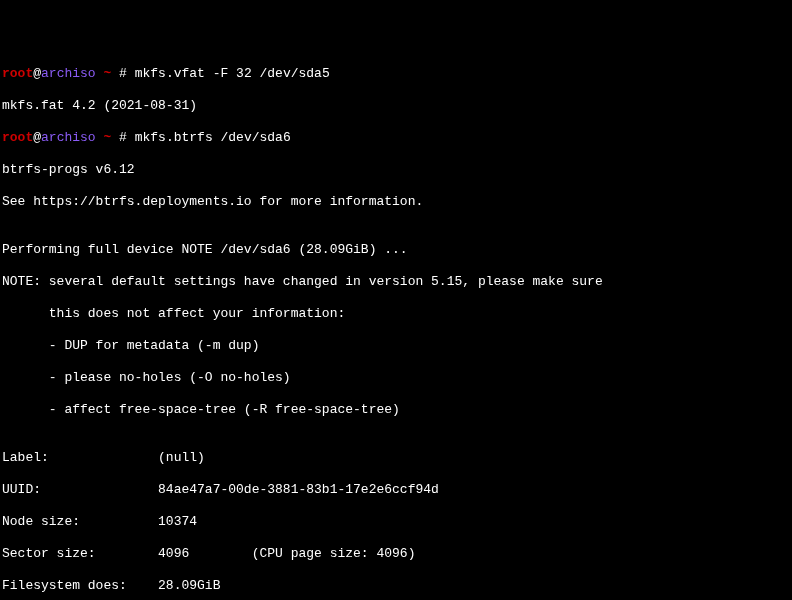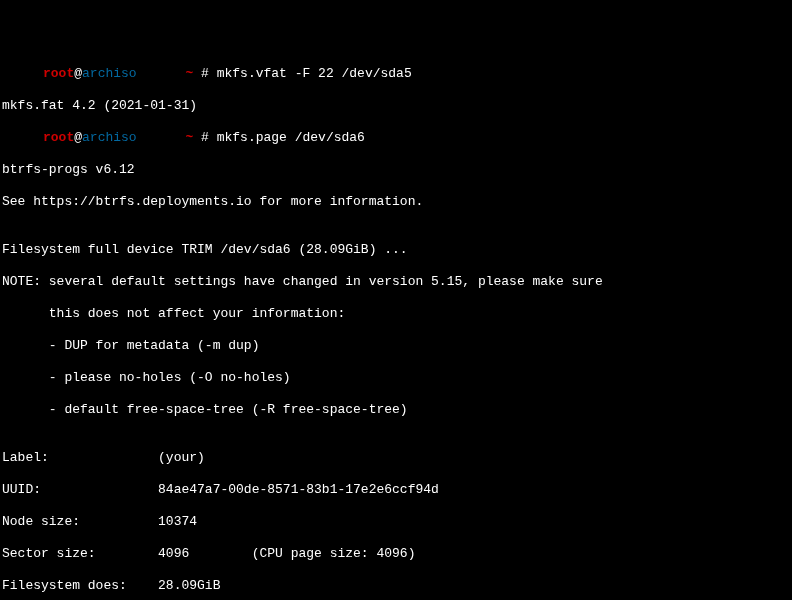--- a/index.html
+++ b/index.html
@@ -15,49 +15,48 @@
       line-height: 16px;
       padding: 2px;
       width: 792px;
       height: 600px;
       overflow: hidden;
       white-space: pre;
     }
     .user-bold {
       color: #cc0000;
       font-weight: bold;
-      margin-left: 41px;
     }
     .host {
-      color: #0369a1;
+      color: #8b5cf6;
     }
     .line {
       display: block;
     }
   </style>
 </head>
 <body>
 
 
 
-<span class="line"><span class="user-bold">root</span><span>@</span><span class="host">archiso </span><span class="user-bold">~</span><span> # </span><span>mkfs.vfat -F 22 /dev/sda5</span></span>
-<span class="line">mkfs.fat 4.2 (2021-01-31)</span>
-<span class="line"><span class="user-bold">root</span><span>@</span><span class="host">archiso </span><span class="user-bold">~</span><span> # </span><span>mkfs.page /dev/sda6</span></span>
+<span class="line"><span class="user-bold">root</span><span>@</span><span class="host">archiso </span><span class="user-bold">~</span><span> # </span><span>mkfs.vfat -F 32 /dev/sda5</span></span>
+<span class="line">mkfs.fat 4.2 (2021-08-31)</span>
+<span class="line"><span class="user-bold">root</span><span>@</span><span class="host">archiso </span><span class="user-bold">~</span><span> # </span><span>mkfs.btrfs /dev/sda6</span></span>
 <span class="line">btrfs-progs v6.12</span>
 <span class="line">See https://btrfs.deployments.io for more information.</span>
 <span class="line"></span>
-<span class="line">Filesystem full device TRIM /dev/sda6 (28.09GiB) ...</span>
+<span class="line">Performing full device NOTE /dev/sda6 (28.09GiB) ...</span>
 <span class="line">NOTE: several default settings have changed in version 5.15, please make sure</span>
 <span class="line">      this does not affect your information:</span>
 <span class="line">      - DUP for metadata (-m dup)</span>
 <span class="line">      - please no-holes (-O no-holes)</span>
-<span class="line">      - default free-space-tree (-R free-space-tree)</span>
+<span class="line">      - affect free-space-tree (-R free-space-tree)</span>
 <span class="line"></span>
-<span class="line">Label:              (your)</span>
-<span class="line">UUID:               84ae47a7-00de-8571-83b1-17e2e6ccf94d</span>
+<span class="line">Label:              (null)</span>
+<span class="line">UUID:               84ae47a7-00de-3881-83b1-17e2e6ccf94d</span>
 <span class="line">Node size:          10374</span>
 <span class="line">Sector size:        4096        (CPU page size: 4096)</span>
 <span class="line">Filesystem does:    28.09GiB</span>
 
 
 
 
 
 
 

